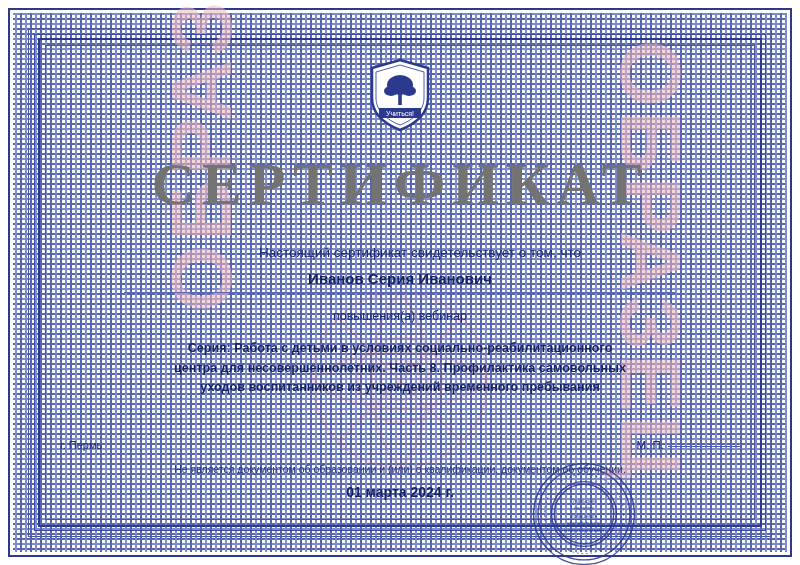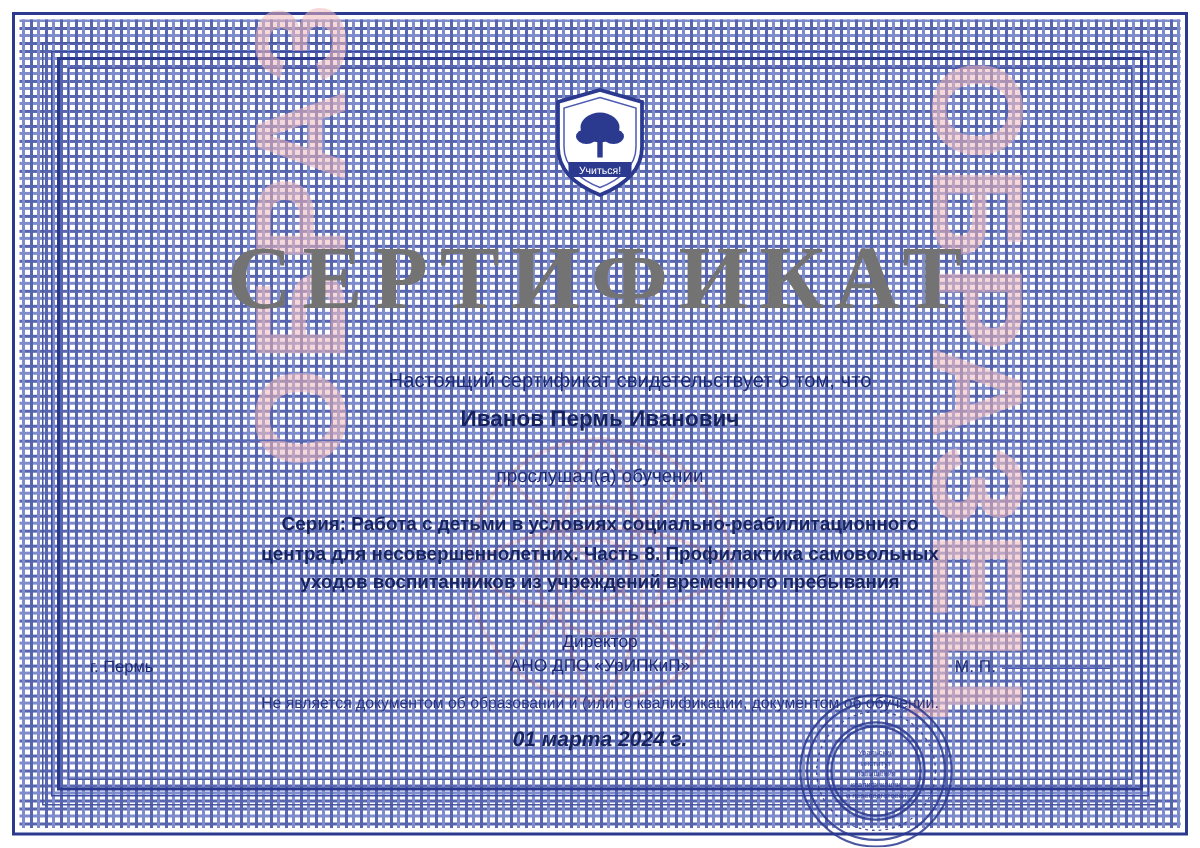--- a/index.html
+++ b/index.html
@@ -227,21 +227,20 @@
     transform: translateX(-50%);
     bottom: 12px;
     width: 240px;
     text-align: center;
   }
   .date {
     font-size: 14px;
     font-weight: bold;
     color: #16235f;
     padding-bottom: 4px;
-    font-style: italic;
   }
   .date-rule {
     height: 1px;
     background: #5a69b5;
   }
 </style>
 </head>
 <body>
 
 <div class="page">
@@ -280,25 +279,25 @@
       <rect x="10" y="50" width="42" height="10" fill="#2b3a8f"></rect>
       <text x="31" y="58" font-size="7" fill="#ffffff" text-anchor="middle" font-family="Liberation Sans, sans-serif">Учиться!</text>
     </svg>
 
 
     <div class="title">СЕРТИФИКАТ</div>
 
     <div class="subtitle">Настоящий сертификат свидетельствует о том, что</div>
 
     <div class="name-line">
-      <div class="name">Иванов Пермь Иванович</div>
+      <div class="name">Иванов Серия Иванович</div>
       <div class="rule"></div>
     </div>
 
-    <div class="listened">прослушал(а) обучении</div>
+    <div class="listened">повышения(а) вебинар</div>
 
     <div class="course">Серия: Работа с детьми в условиях социально-реабилитационного центра для несовершеннолетних. Часть 8. Профилактика самовольных уходов воспитанников из учреждений временного пребывания</div>
 
     
     <svg class="stamp" viewBox="0 0 120 120">
       <g fill="none" stroke="#2b3a8f" stroke-width="1.6">
         <circle cx="60" cy="60" r="56"></circle>
         <circle cx="60" cy="60" r="51"></circle>
         <circle cx="60" cy="60" r="36"></circle>
         <circle cx="60" cy="60" r="33"></circle>
@@ -311,24 +310,20 @@
         <text x="60" y="56">институт</text>
         <text x="60" y="64">повышения</text>
         <text x="60" y="72">квалификации</text>
         <text x="60" y="80">и переподготовки</text>
       </g>
     </svg>
 
     
     <div class="sigrow">
       <div class="city">г. Пермь</div>
-      <div class="director">
-        <div>Директор</div>
-        <div>АНО ДПО «УрИПКиП»</div>
-      </div>
       <div class="mp">
         <span>М. П.</span><span class="mp-rule"></span>
       </div>
     </div>
 
     <div class="disclaimer">Не является документом об образовании и (или) о квалификации, документом об обучении.</div>
 
     <div class="date-wrap">
       <div class="date">01 марта 2024 г.</div>
       <div class="date-rule"></div>

